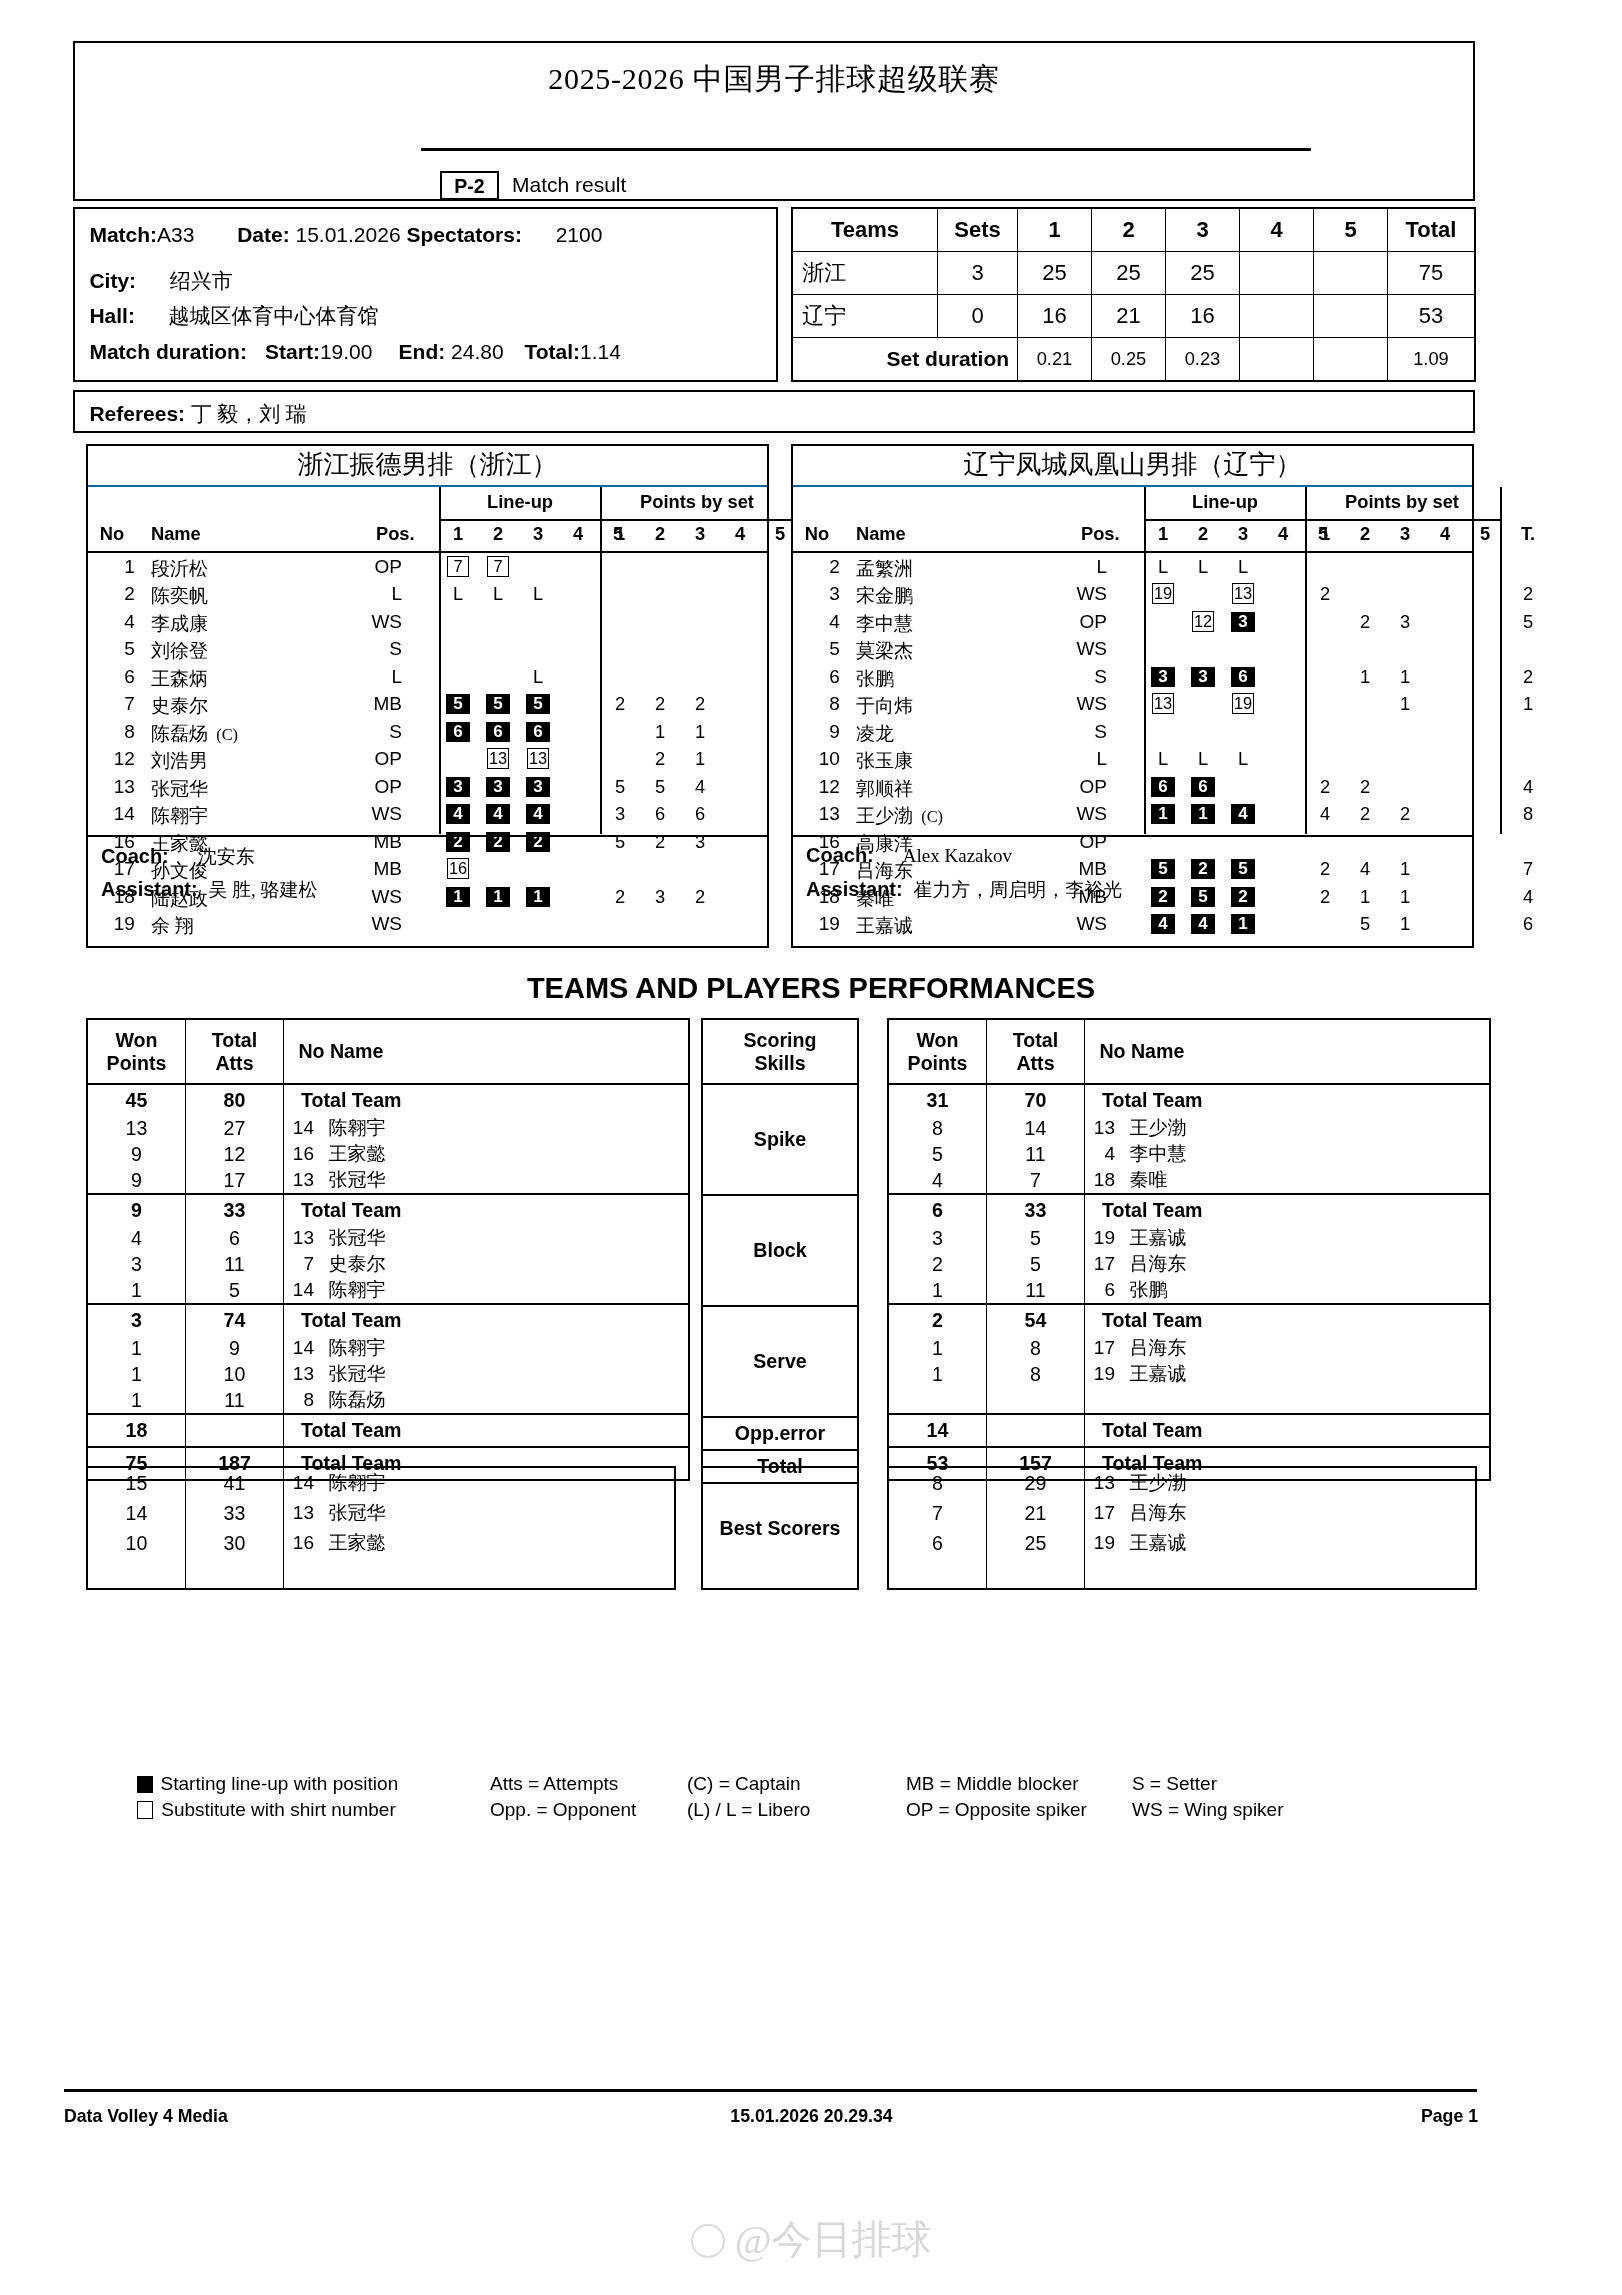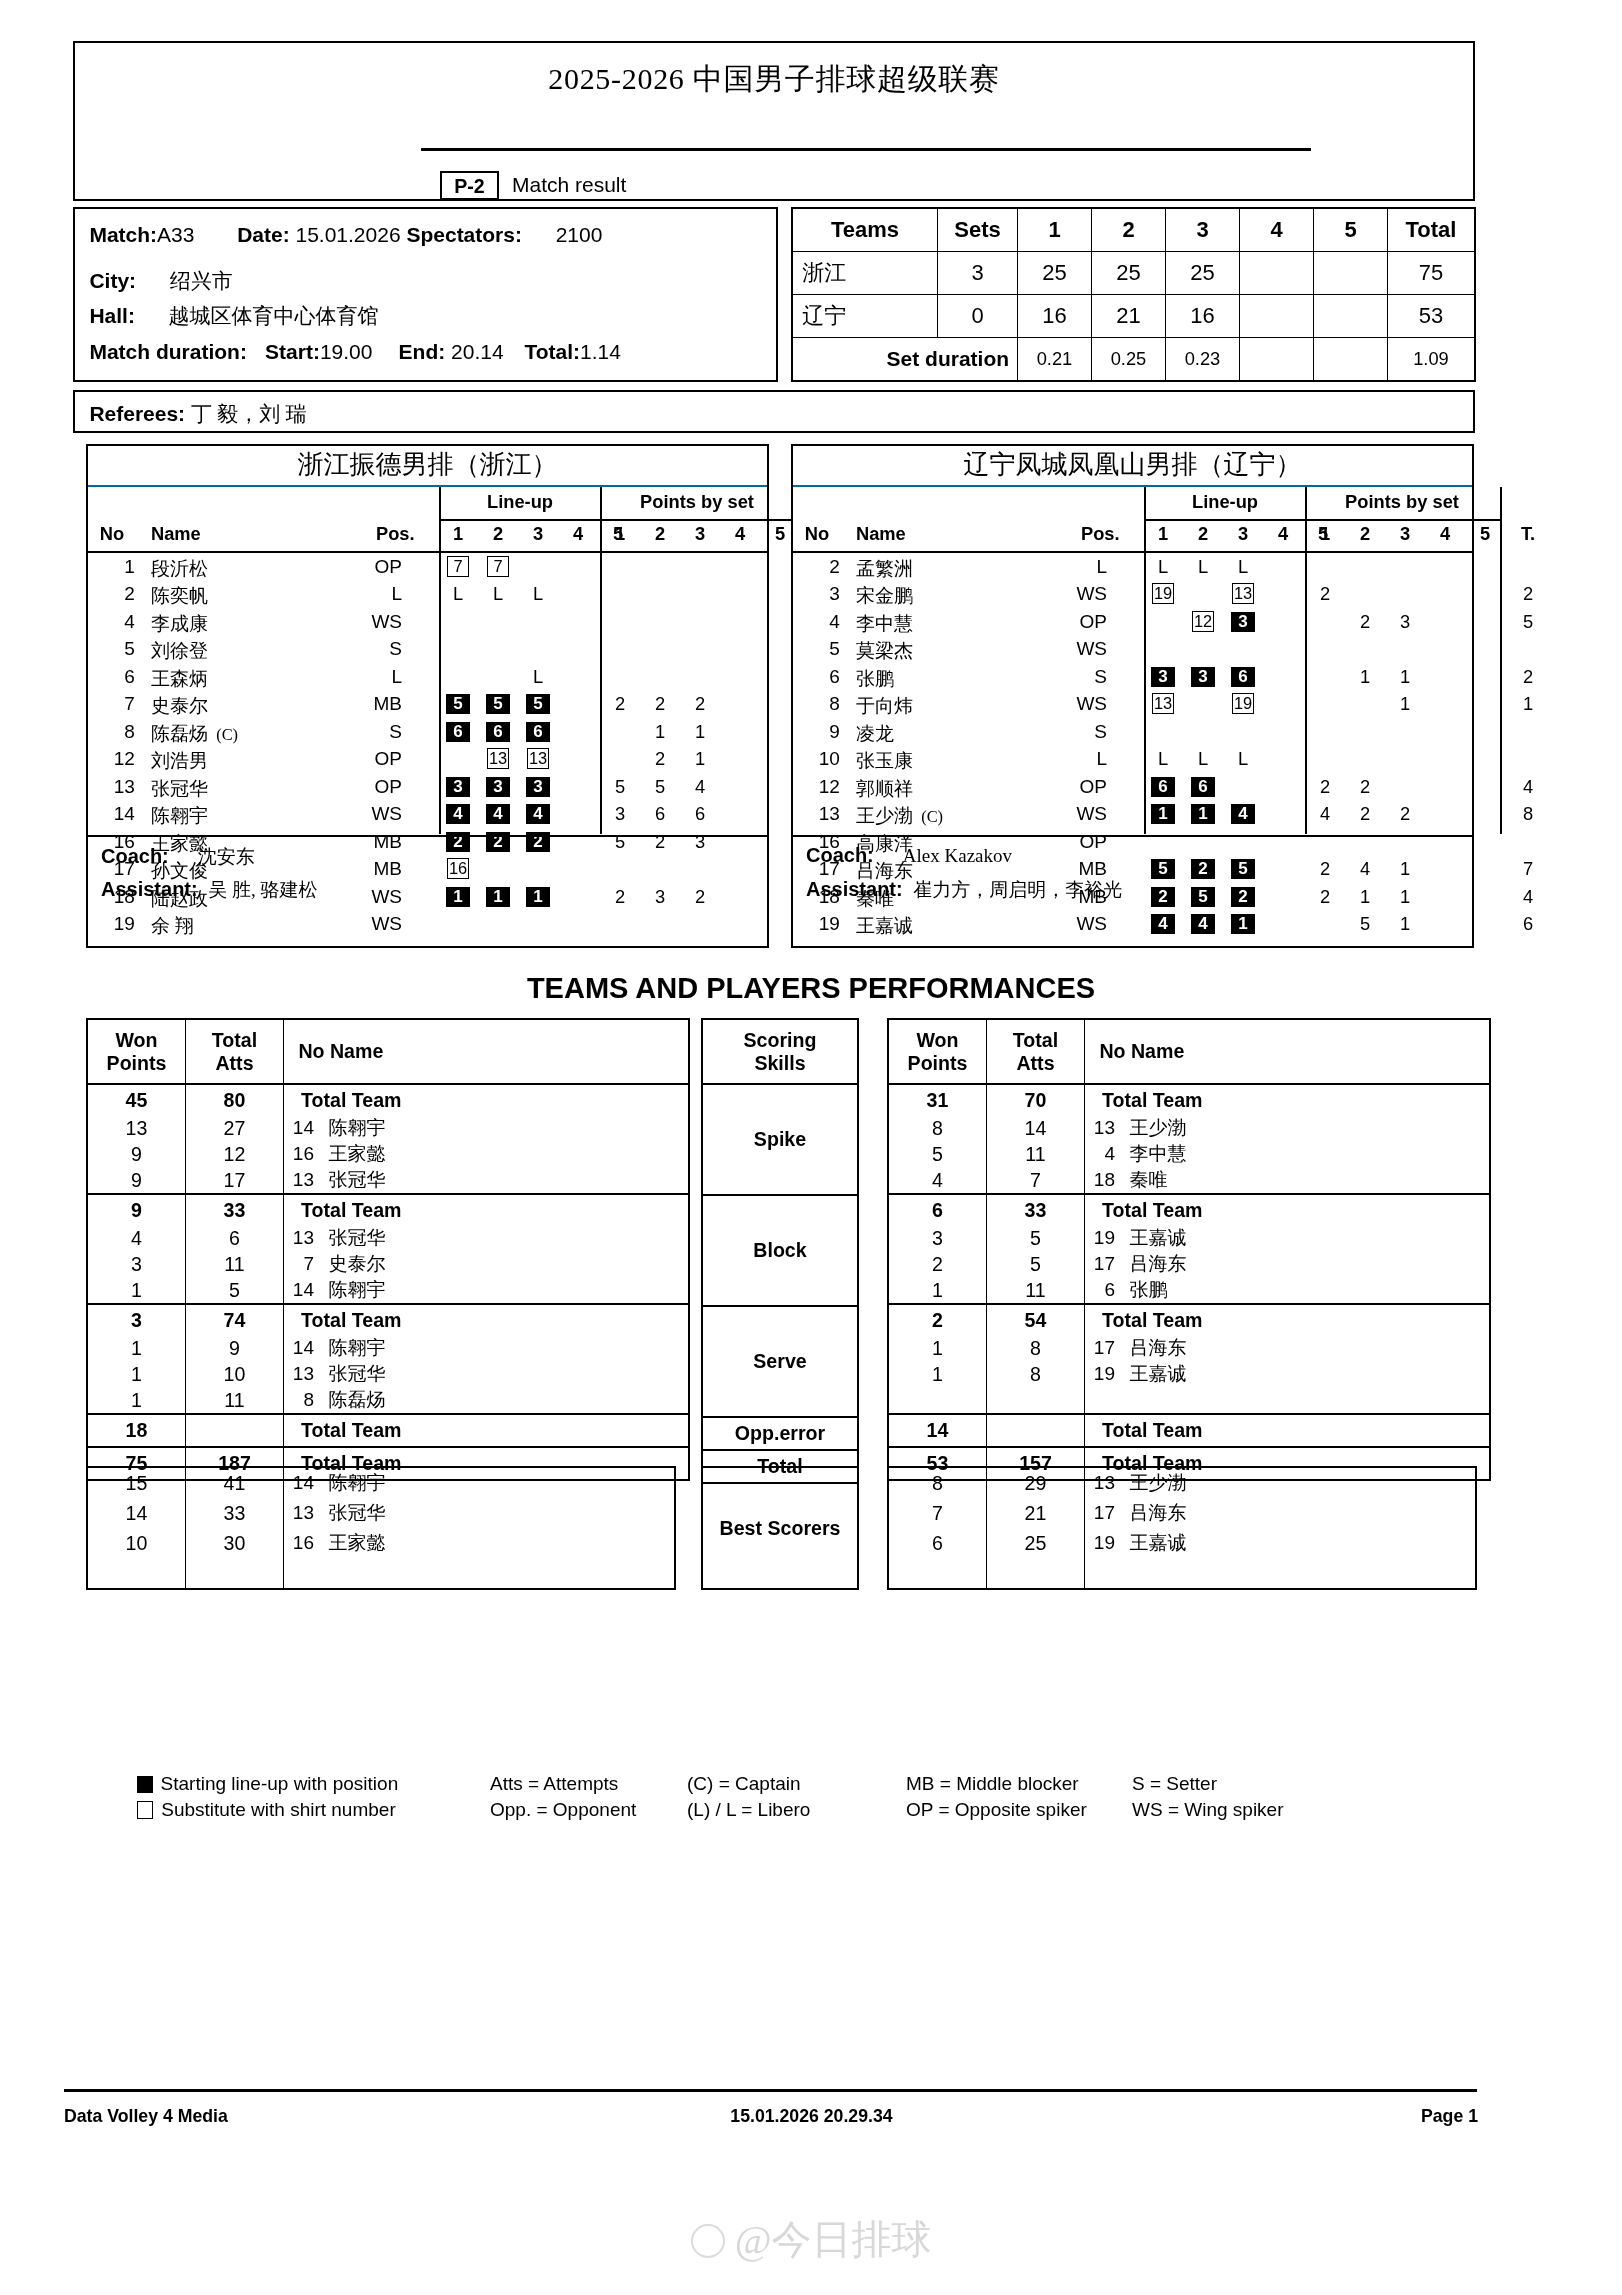--- a/index.html
+++ b/index.html
@@ -440,21 +440,21 @@
       <span class="b">Hall:</span>
       <span style="display:inline-block;width:22px"></span>
       <span class="cjk">越城区体育中心体育馆</span>
     </div>
     <div class="line" id="mi-row4">
       <span class="b">Match duration:</span>
       <span style="display:inline-block;width:6.5px"></span>
       <span class="b">Start:</span><span>19.00</span>
       <span style="display:inline-block;width:14.4px"></span>
       <span class="b">End:</span>
-      <span>20.14</span>
+      <span>24.80</span>
       <span style="display:inline-block;width:9.2px"></span>
       <span class="b">Total:</span><span>1.14</span>
     </div>
   </div>
 
   <table id="score-table">
     <tbody>
         <tr>
       <th class="c-team">Teams</th>
       <th class="c-sets">Sets</th>

